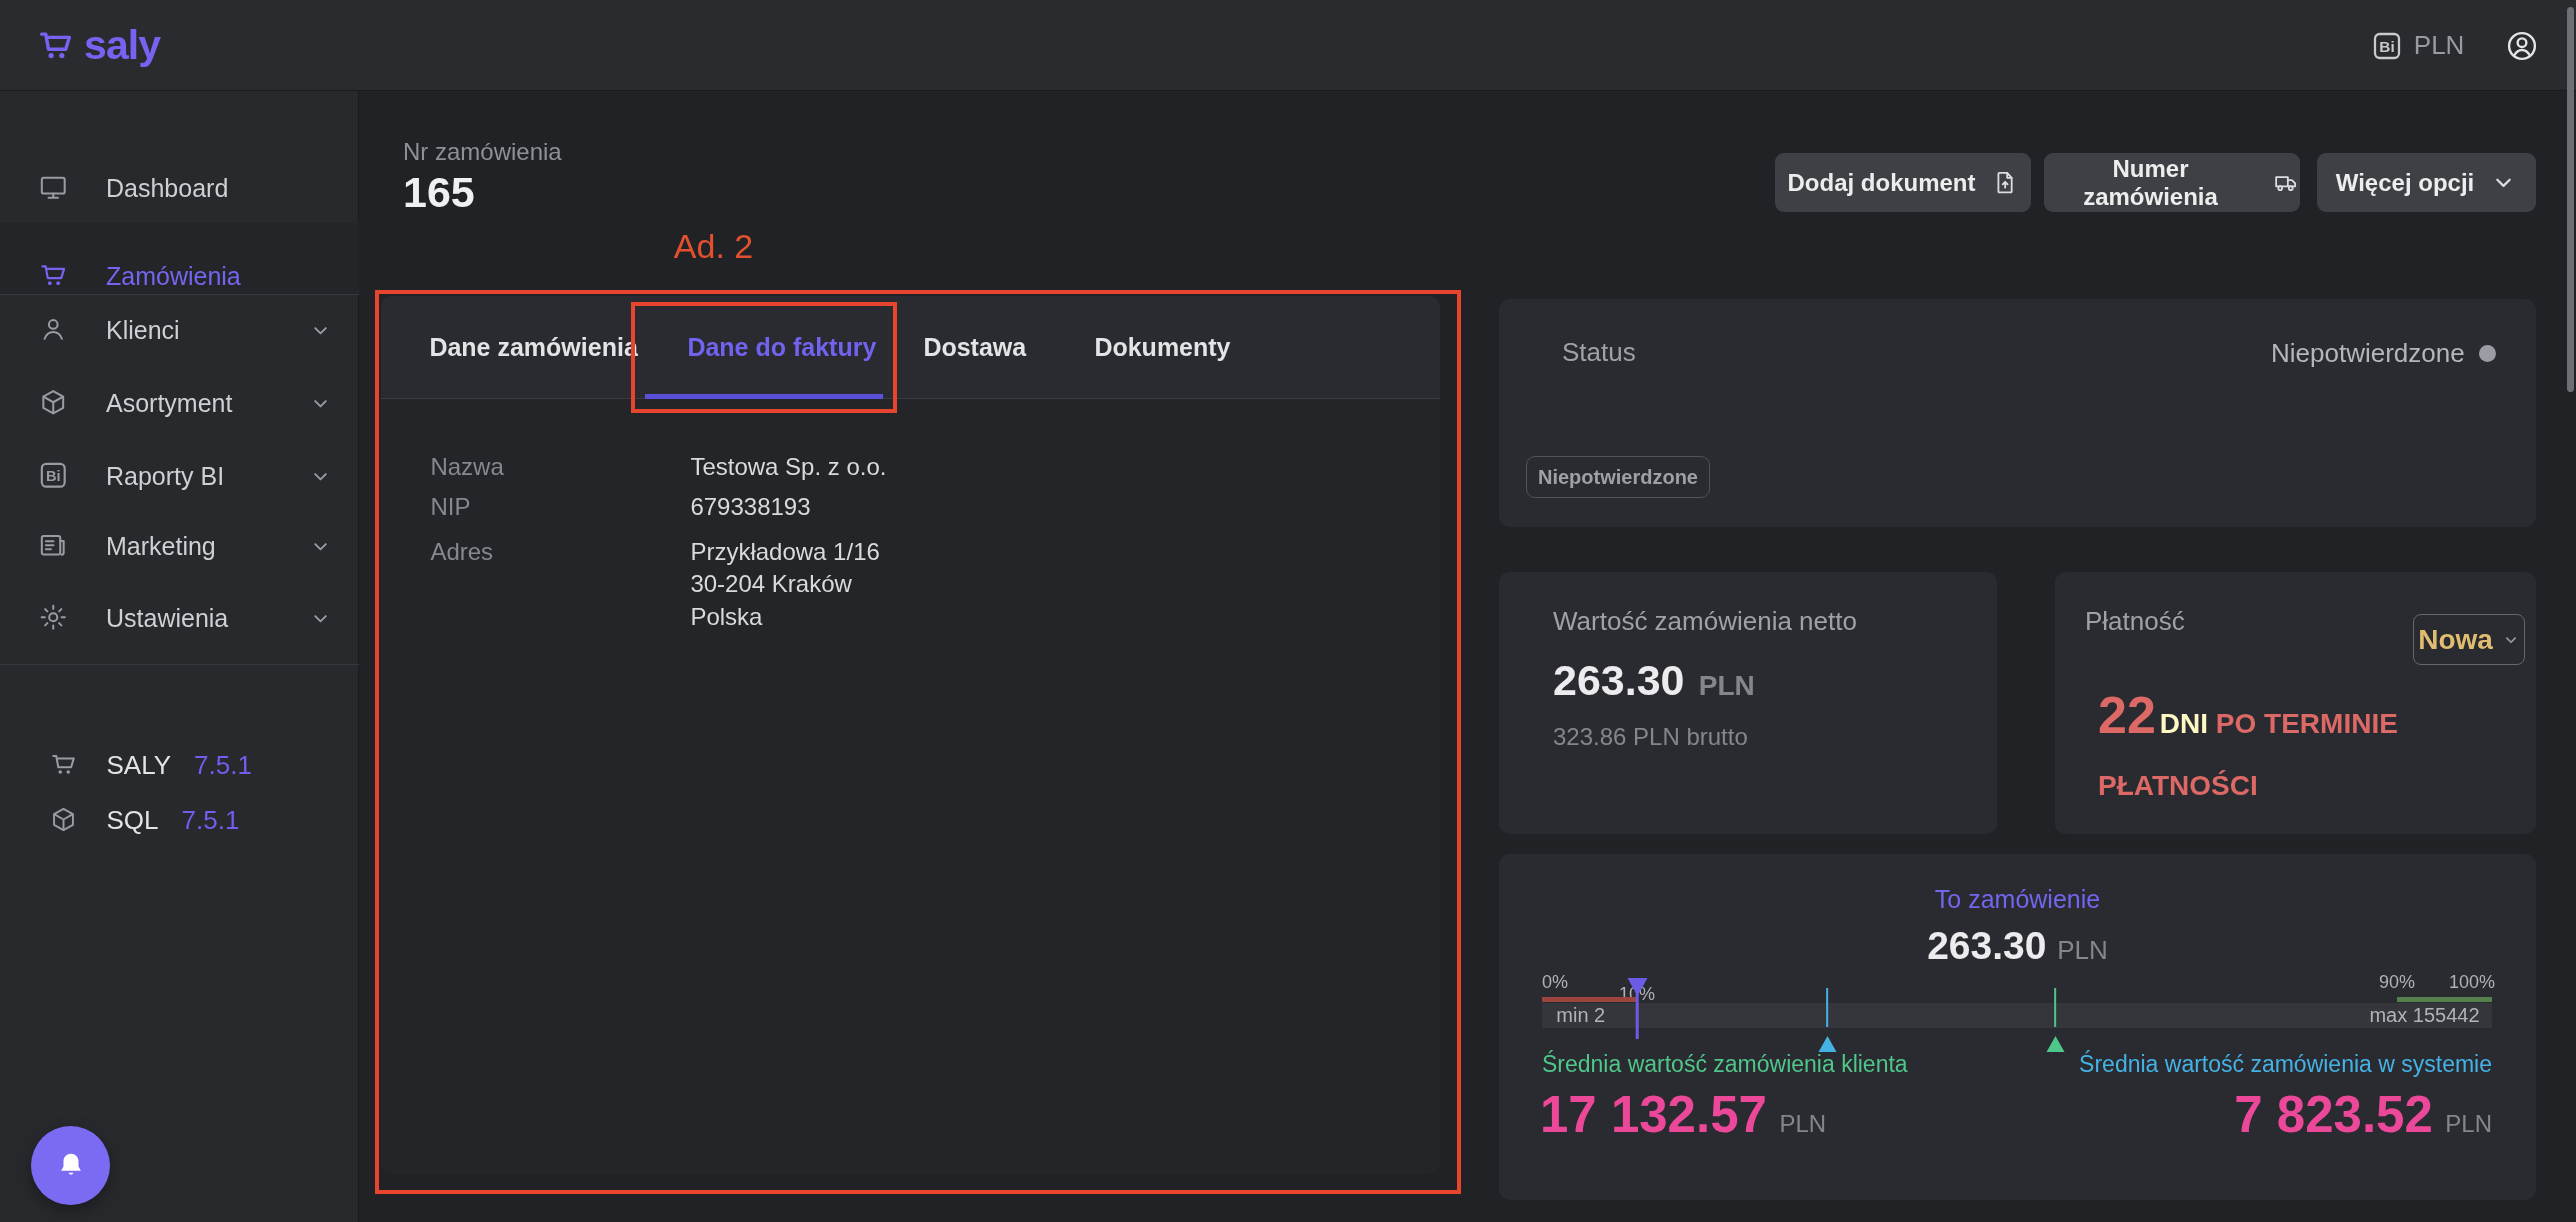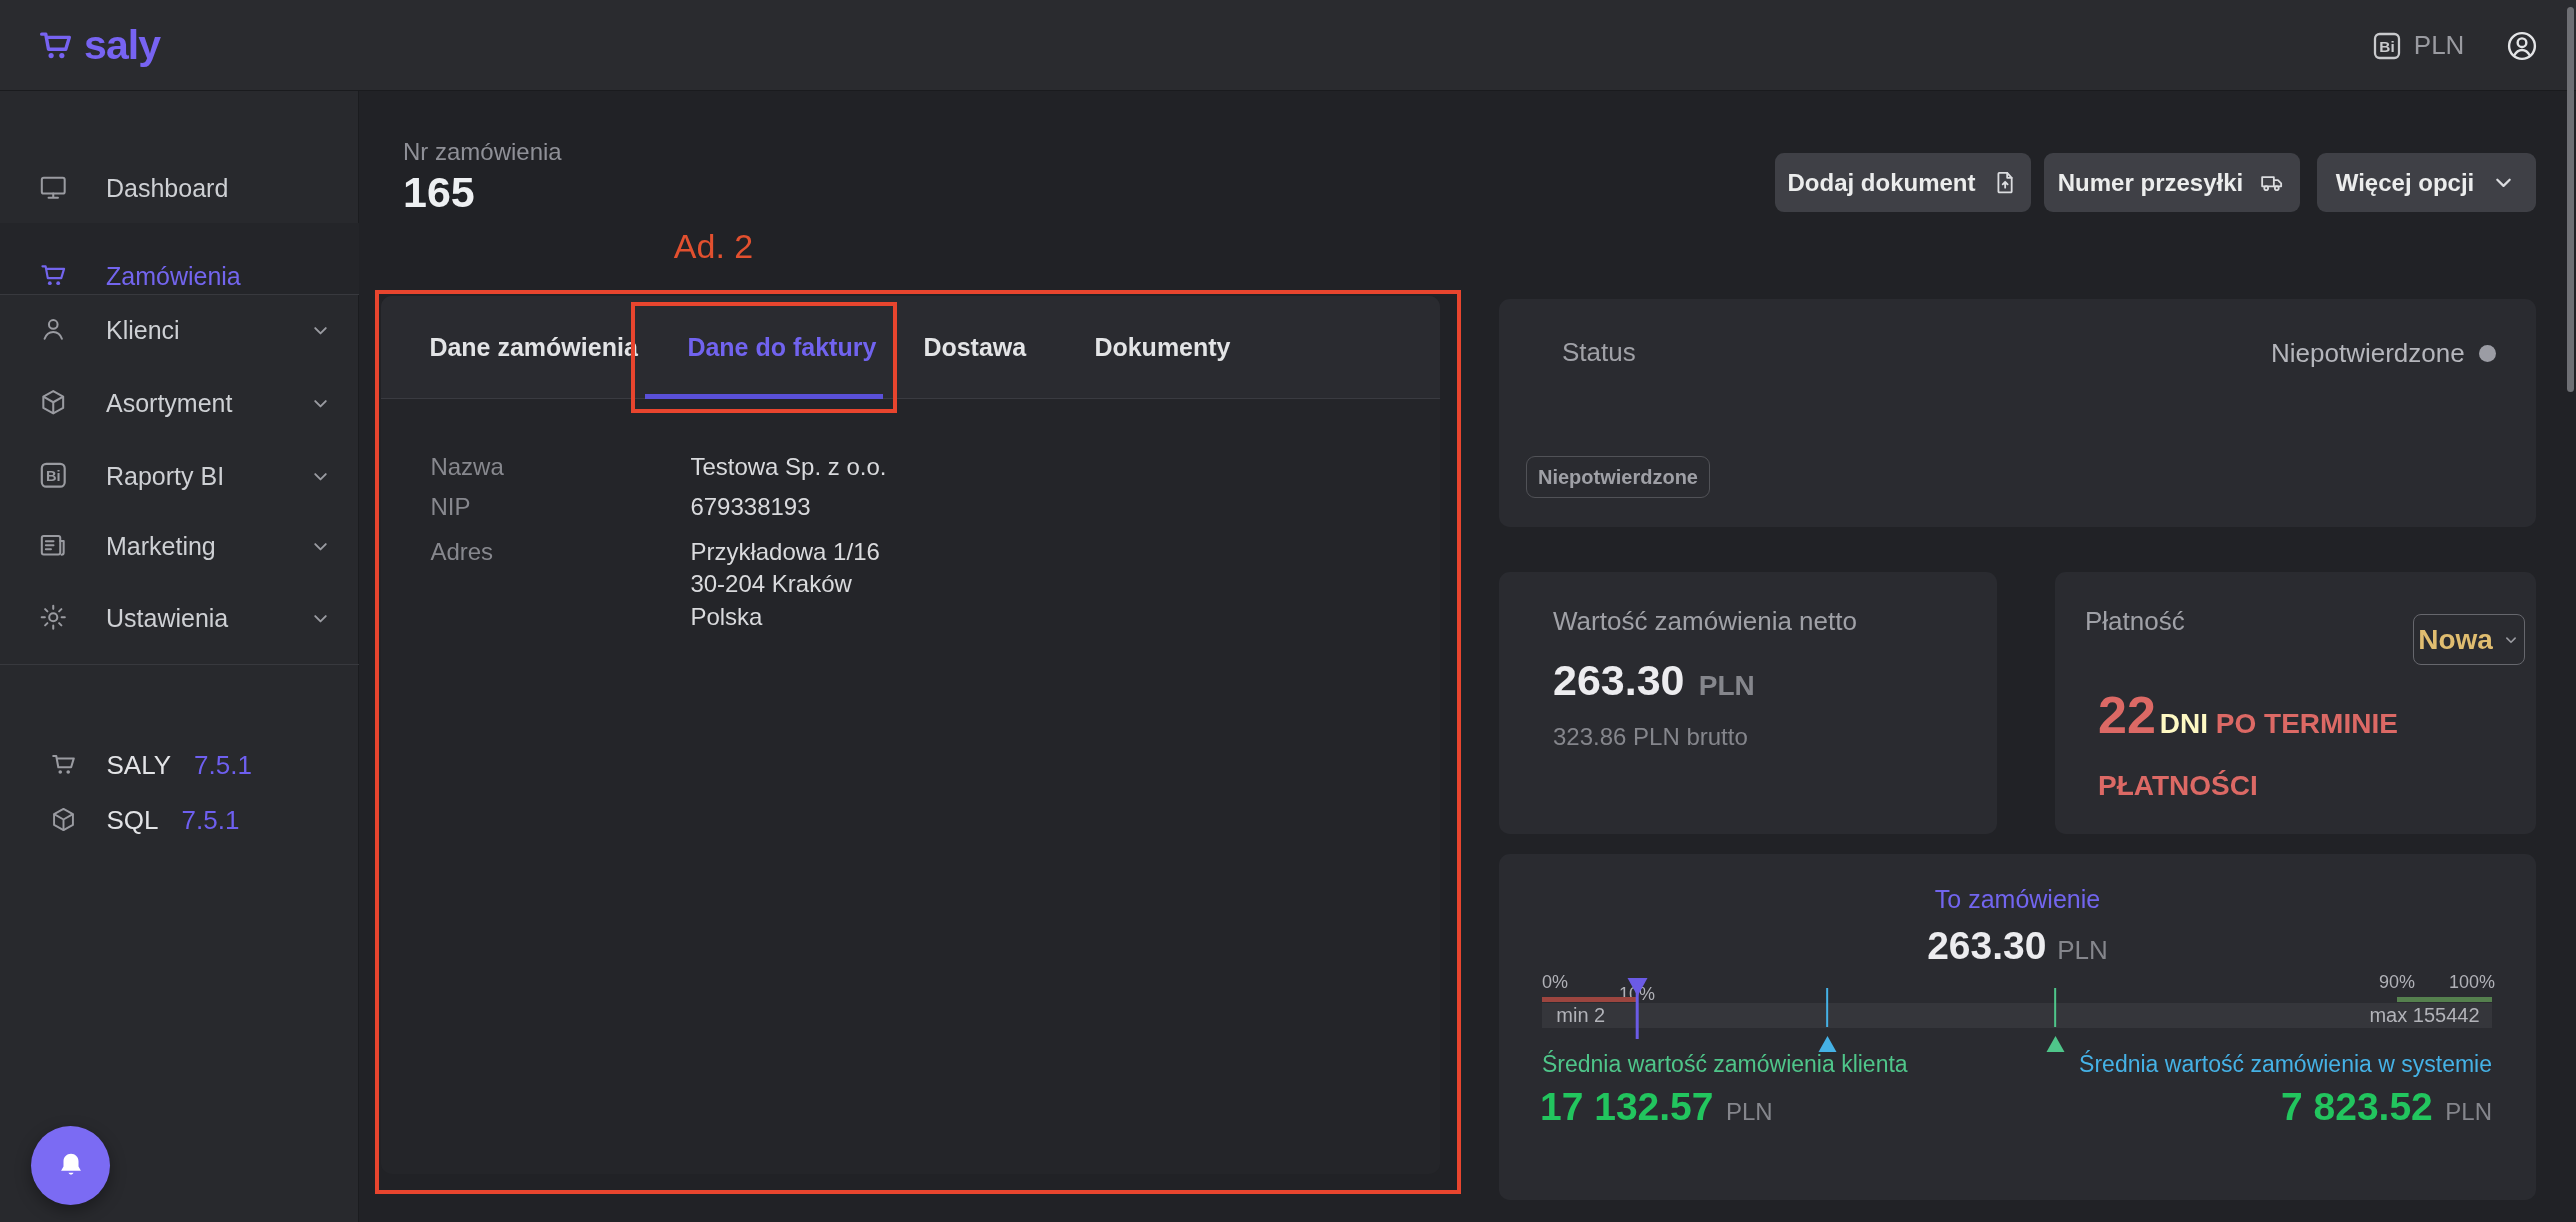--- a/index.html
+++ b/index.html
@@ -130,21 +130,21 @@
   .marker-up { top:134px; height:66px; }
   .marker-up .vline { position:absolute; left:50%; transform:translateX(-50%); top:0; width:2.7px; height:39px; }
   .marker-up .tri { position:absolute; left:50%; transform:translateX(-50%); top:48px; width:0; height:0;
     border-left:9px solid transparent; border-right:9px solid transparent; border-bottom:16px solid; }
   .marker.client .vline { background:#4fc68a; } .marker.client .tri { border-bottom-color:#4fc68a; }
   .marker.system .vline { background:#45b2e6; } .marker.system .tri { border-bottom-color:#45b2e6; }
   .avg-label { position:absolute; top:197px; font-size:23px; }
   .avg-label.client { left:43px; color:#4fc68a; }
   .avg-label.system { right:44px; color:#45b2e6; text-align:right; }
   .avg-value { position:absolute; top:231px; display:flex; align-items:baseline; gap:12.5px; }
-  .avg-value .num { font-size:39px; font-weight:bold; color:#22c55e; }
+  .avg-value .num { font-size:51px; font-weight:bold; color:#ec4899; }
   .avg-value .cur { font-size:24px; color:#85868c; }
   .avg-value.client { left:41px; }
   .avg-value.system { right:44px; }
 
   
   .anno-rect { position:absolute; border:4.5px solid #e8452e; pointer-events:none; z-index:40; }
   .anno-outer { left:16px; top:199px; width:1086px; height:904px; }
   .anno-inner { left:272px; top:211px; width:266px; height:111px; }
   .anno-label { position:absolute; left:305px; top:136px; width:99px; text-align:center;
     font-size:34px; color:#e2502f; z-index:40; pointer-events:none; }
@@ -161,21 +161,21 @@
     <span>Dodaj dokument</span>
     <span class="bicon">
       <svg viewBox="0 0 24 24" fill="none" stroke="currentColor" stroke-width="1.6" stroke-linecap="round" stroke-linejoin="round">
         <path d="M6.5 3.5h7l4 4.3V20a.8.8 0 0 1-.8.8H6.5a.8.8 0 0 1-.8-.8V4.3a.8.8 0 0 1 .8-.8z"></path>
         <path d="M13.5 3.5v4.3h4"></path>
           <path d="M11.7 16.6v-5.2M9.5 13.6l2.2-2.2 2.2 2.2"></path>
       </svg>
     </span>
   </button>
   <button class="hbtn" style="left:1685px;width:256px;">
-    <span>Numer przesyłki</span>
+    <span>Numer zamówienia</span>
     <span class="bicon">
       <svg viewBox="0 0 24 24" fill="none" stroke="currentColor" stroke-width="1.6" stroke-linecap="round" stroke-linejoin="round">
         <path d="M2.8 7.2h10.4v8.2H2.8z"></path>
           <path d="M13.2 9.8h3.6l2.9 2.9v2.7h-6.5"></path>
         <circle cx="6.4" cy="17" r="1.7"></circle>
           <circle cx="15.8" cy="17" r="1.7"></circle>
       </svg>
     </span>
   </button>
   <button class="hbtn" style="left:1958px;width:219px;">

